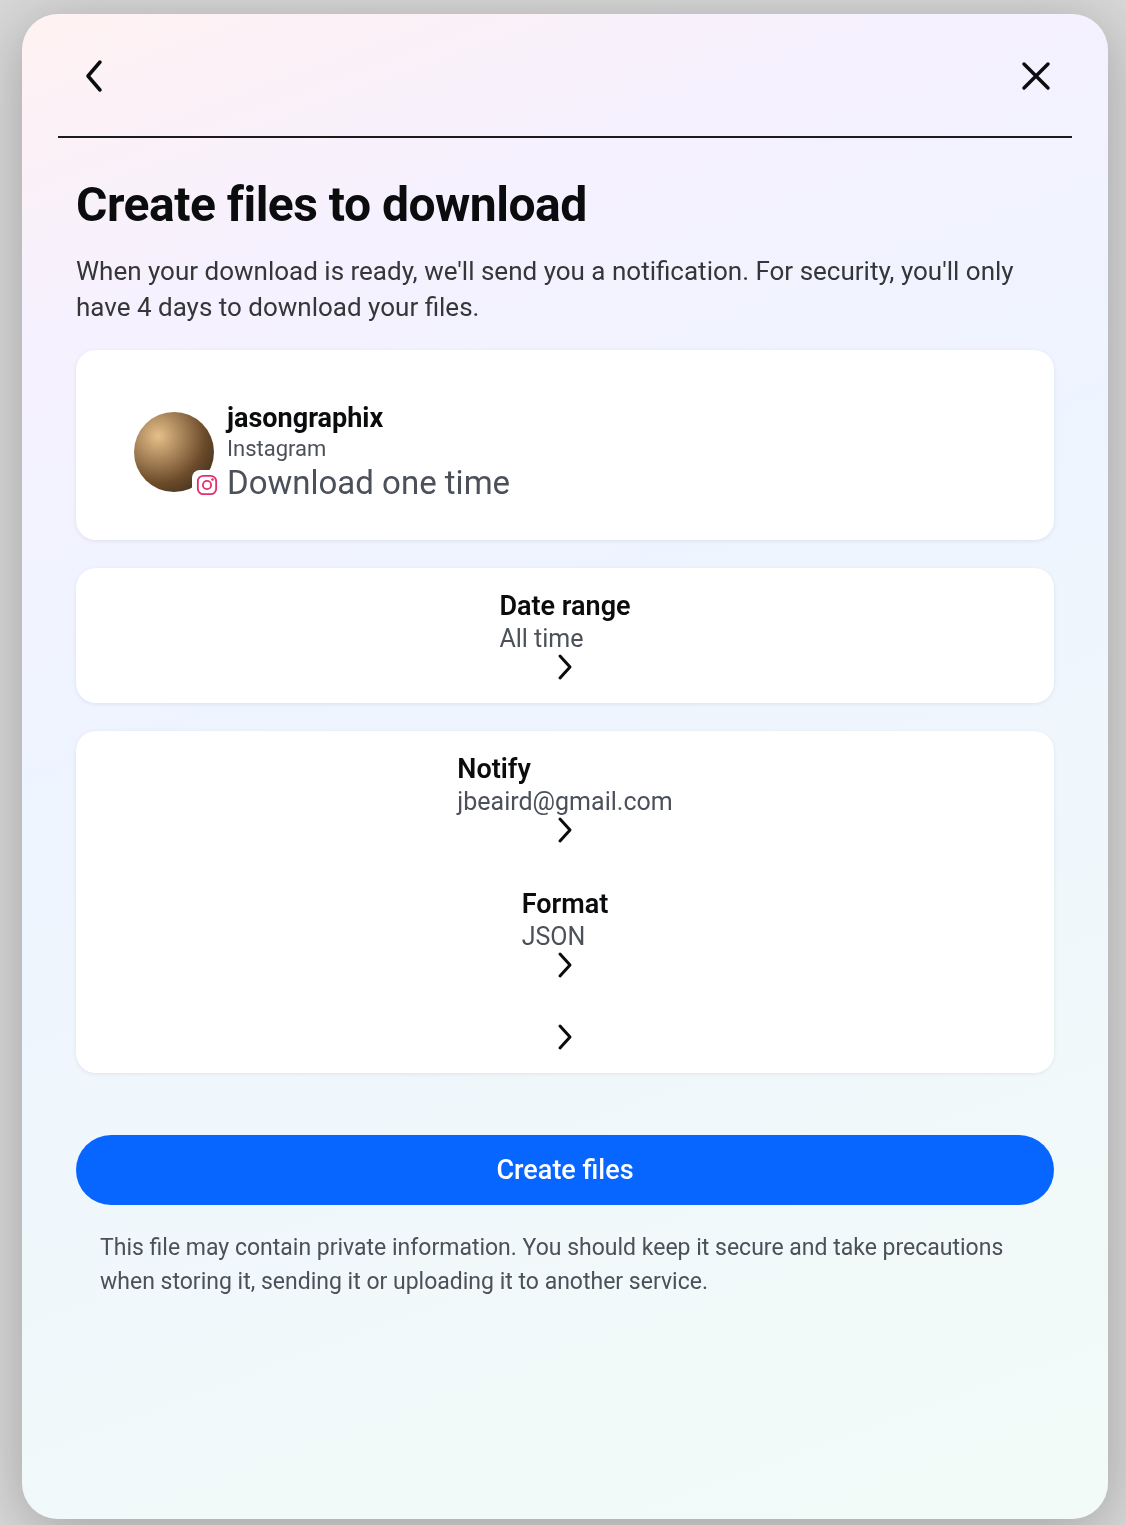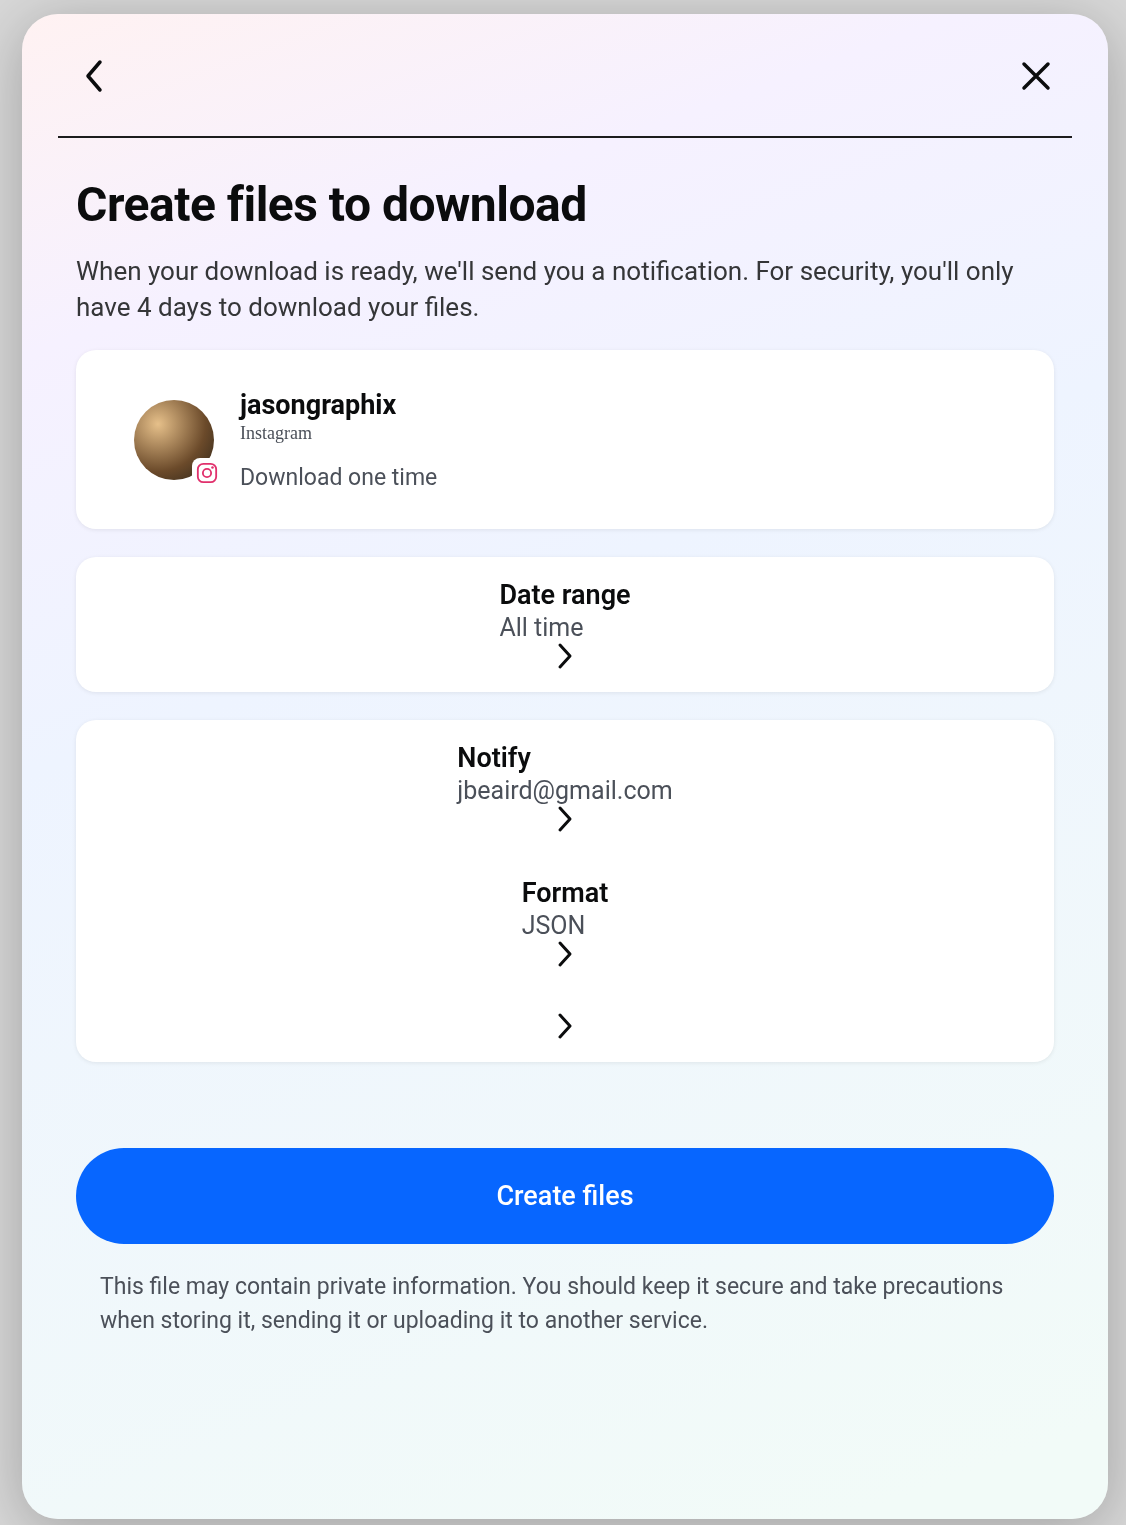--- a/index.html
+++ b/index.html
@@ -68,22 +68,22 @@
     }
     .card {
       background: #ffffff;
       border-radius: 20px;
       box-shadow: 0 1px 4px rgba(0,0,0,0.08);
       margin-bottom: 28px;
     }
     .account-card {
       display: flex;
       align-items: center;
-      padding: 39px 34px 38px 58px;
-      gap: 26px;
+      padding: 52px 34px 38px 58px;
+      gap: 13px;
     }
     .avatar-wrap {
       position: relative;
       width: 80px;
       height: 80px;
     }
     .avatar {
       width: 80px;
       height: 80px;
       border-radius: 50%;
@@ -102,27 +102,26 @@
       align-items: center;
       justify-content: center;
     }
     .account-info .username {
       font-size: 27px;
       font-weight: 700;
       color: #0b0c0d;
       margin-bottom: 2px;
     }
     .account-info .platform {
-      font-size: 18px;
-      color: #4b5059;
-      margin-bottom: 20px;
-      font-family: Liberation Serif, serif;
+      font-size: 22px;
+      color: #4b5059;
+      margin-bottom: 2px;
     }
     .account-info .note {
-      font-size: 23px;
+      font-size: 33px;
       color: #4b5059;
     }
     .option-row {
       display: flex;
       align-items: center;
       justify-content: space-between;
       padding: 22px 34px 22px 34px;
       cursor: pointer;
       flex-direction: column;
     }
@@ -138,25 +137,25 @@
     }
     .chevron {
       flex-shrink: 0;
     }
     .primary-btn {
       width: 100%;
       background: #0766ff;
       color: #fff;
       border: none;
       border-radius: 50px;
-      height: 96px;
+      height: 70px;
       font-size: 27px;
       font-weight: 500;
       cursor: pointer;
-      margin-top: 40px;
+      margin-top: 16px;
       margin-bottom: 26px;
       text-align: center;
     }
     .footer-note {
       font-size: 23px;
       color: #4b5059;
       line-height: 1.5;
       padding: 0 24px;
     }
     .spacer-bottom {

